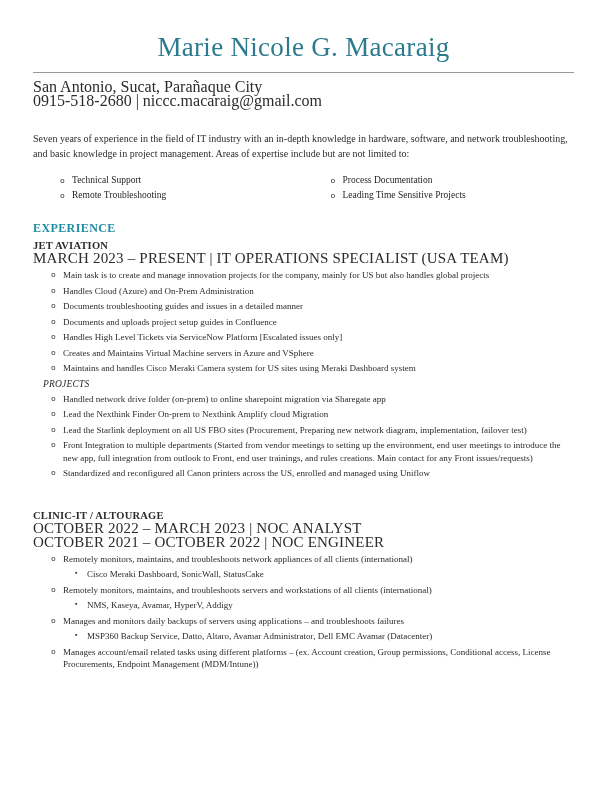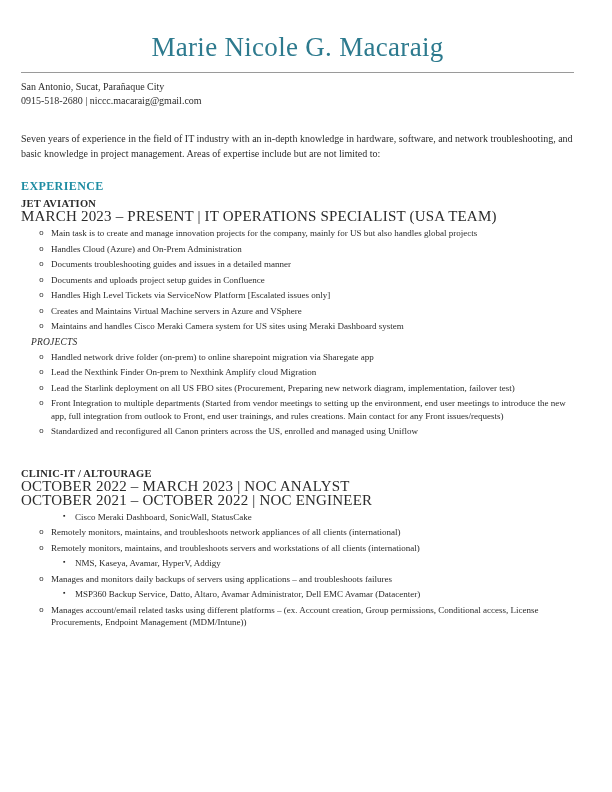--- a/index.html
+++ b/index.html
@@ -1,21 +1,21 @@
 <!DOCTYPE html>
 <html><head>
 <meta charset="utf-8">
 <style>
   html, body { margin: 0; padding: 0; background: #ffffff; }
   .page {
     width: 612px;
     height: 792px;
     box-sizing: border-box;
     background: #ffffff;
-    padding: 26px 38px 0 21px;
+    padding: 26px 38px 0 33px;
     overflow: hidden;
     font-family: "Liberation Serif", serif;
     color: #1f1f1f;
   }
   h1.name {
     font-family: "Liberation Serif", serif;
     font-weight: 400;
     font-size: 27px;
     text-align: center;
     color: #2d7a8e;
@@ -24,21 +24,21 @@
   }
   hr.header-divider {
     border: none;
     border-top: 1px solid #9a9a9a;
     margin: 0 0 7px 0;
   }
   .contact {
     display: flex;
     justify-content: space-between;
     align-items: flex-start;
-    font-size: 10px;
+    font-size: 16px;
     line-height: 14px;
     color: #2b2b2b;
   }
   .summary {
     margin: 24px 0 0 0;
     font-size: 10px;
     line-height: 14.5px;
     color: #2b2b2b;
   }
   .expertise {
@@ -120,20 +120,30 @@
   <hr class="header-divider">
   <div class="contact">
     <div class="contact-left">
       <div>San Antonio, Sucat, Parañaque City</div>
       <div>0915-518-2680 | niccc.macaraig@gmail.com</div>
     </div>
   </div>
 
   <p class="summary">Seven years of experience in the field of IT industry with an in-depth knowledge in hardware, software, and network troubleshooting, and basic knowledge in project management. Areas of expertise include but are not limited to:</p>
 
+  <div class="expertise" id="expertise">
+      <ul class="exp-col">
+        <li>Technical Support</li>
+        <li>Remote Troubleshooting</li>
+      </ul>
+      <ul class="exp-col">
+        <li>Process Documentation</li>
+        <li>Leading Time Sensitive Projects</li>
+      </ul>
+    </div>
 
   <h2 class="section-heading">EXPERIENCE</h2>
 
   <div id="jobs">
       <section class="job">
         <h3 class="company">JET AVIATION</h3>
         <div class="role">MARCH 2023 – PRESENT | IT OPERATIONS SPECIALIST (USA TEAM)</div>
         <ul class="bullets">
           <li class="bullet o-bullet">Main task is to create and manage innovation projects for the company, mainly for US but also handles global projects</li>
           <li class="bullet o-bullet">Handles Cloud (Azure) and On-Prem Administration</li>
@@ -150,22 +160,22 @@
           <li class="bullet o-bullet">Lead the Starlink deployment on all US FBO sites (Procurement, Preparing new network diagram, implementation, failover test)</li>
           <li class="bullet o-bullet">Front Integration to multiple departments (Started from vendor meetings to setting up the environment, end user meetings to introduce the new app, full integration from outlook to Front, end user trainings, and rules creations. Main contact for any Front issues/requests)</li>
           <li class="bullet o-bullet">Standardized and reconfigured all Canon printers across the US, enrolled and managed using Uniflow</li>
         </ul>
       </section>
       <section class="job">
         <h3 class="company">CLINIC-IT / ALTOURAGE</h3>
         <div class="role">OCTOBER 2022 – MARCH 2023 | NOC ANALYST</div>
         <div class="role">OCTOBER 2021 – OCTOBER 2022 | NOC ENGINEER</div>
         <ul class="bullets">
+          <li class="bullet o-bullet">Remotely monitors, maintains, and troubleshoots network appliances of all clients (international)</li>
           <li class="bullet sq-bullet">Cisco Meraki Dashboard, SonicWall, StatusCake</li>
-          <li class="bullet o-bullet">Remotely monitors, maintains, and troubleshoots network appliances of all clients (international)</li>
           <li class="bullet o-bullet">Remotely monitors, maintains, and troubleshoots servers and workstations of all clients (international)</li>
           <li class="bullet sq-bullet">NMS, Kaseya, Avamar, HyperV, Addigy</li>
           <li class="bullet o-bullet">Manages and monitors daily backups of servers using applications – and troubleshoots failures</li>
           <li class="bullet sq-bullet">MSP360 Backup Service, Datto, Altaro, Avamar Administrator, Dell EMC Avamar (Datacenter)</li>
           <li class="bullet o-bullet">Manages account/email related tasks using different platforms – (ex. Account creation, Group permissions, Conditional access, License Procurements, Endpoint Management (MDM/Intune))</li>
         </ul>
       </section>
     </div>
 </div>
 

